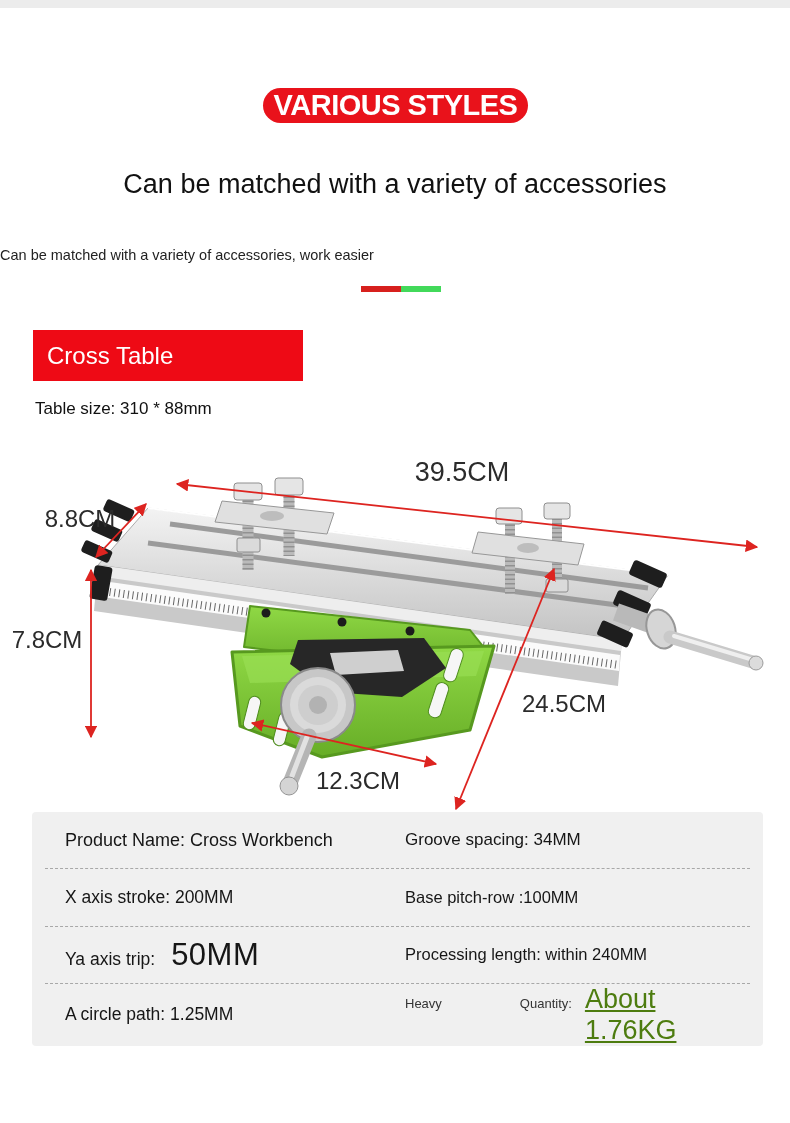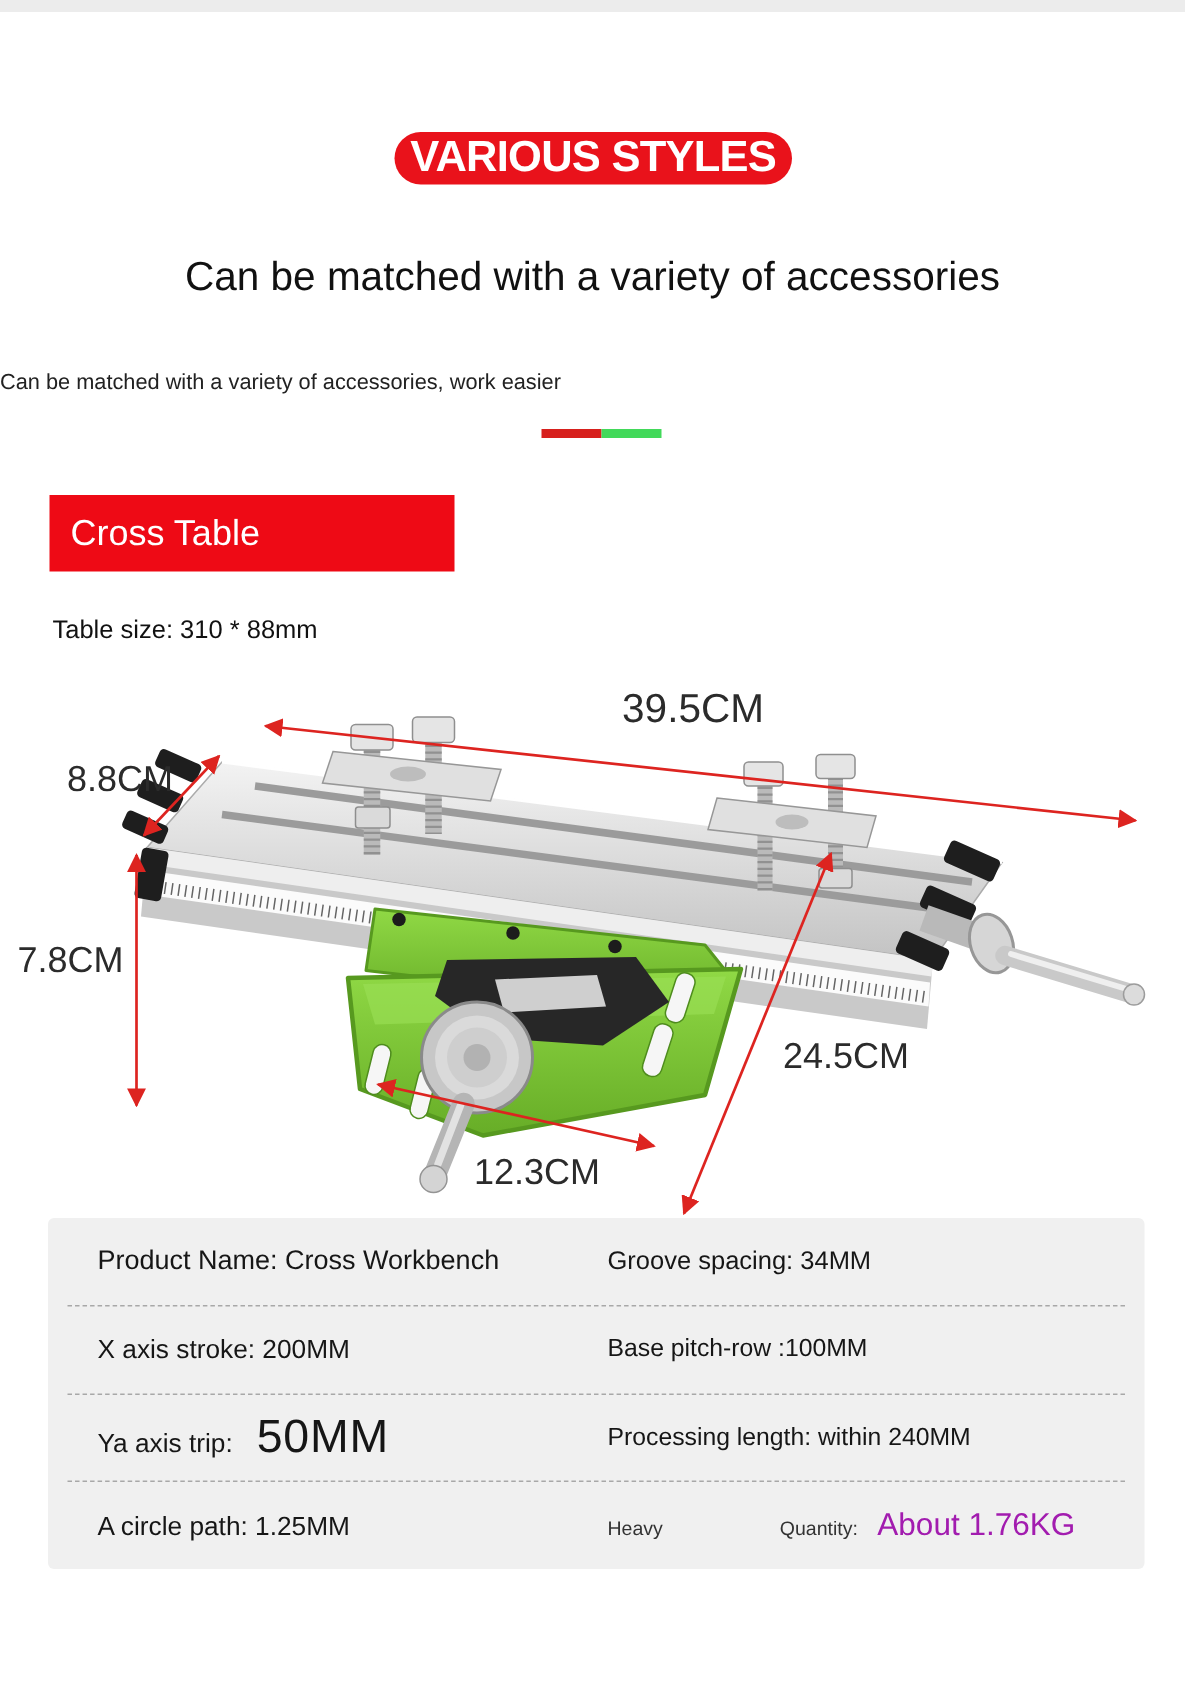--- a/index.html
+++ b/index.html
@@ -25,42 +25,42 @@
   }
   .accent-bar{position:absolute;left:361px;top:286px;width:80px;height:6px;display:flex;}
   .accent-bar .red{flex:1;background:#d7201d;}
   .accent-bar .green{flex:1;background:#42d95a;}
 
   .section-label{
     position:absolute;left:33px;top:330px;width:270px;height:51px;
     background:#ee0a15;color:#fff;font-size:24px;display:flex;align-items:center;
     padding-left:14px;box-sizing:border-box;
   }
-  .table-size{position:absolute;left:35px;top:410px;font-size:17px;color:#111;}
+  .table-size{position:absolute;left:35px;top:399px;font-size:17px;color:#111;}
 
   .figure{position:absolute;left:0;top:440px;width:790px;height:420px;}
 
   .specs{
     position:absolute;left:32px;top:812px;width:731px;height:234px;
     background:#f0f0f0;border-radius:4px;display:flex;flex-direction:column;
     box-sizing:border-box;
   }
   .spec-row{
     flex:1;display:flex;align-items:center;margin:0 13px;padding-left:20px;
     border-bottom:1px dashed #a8a8a8;box-sizing:border-box;
   }
   .spec-row:last-child{border-bottom:none;}
   .cell-left{width:340px;font-size:17.5px;color:#161616;}
   .cell-right{flex:1;font-size:16.5px;color:#161616;}
   .cell-left.baseline{display:flex;align-items:baseline;}
   .big-value{font-size:31px;font-weight:400;margin-left:16px;letter-spacing:0.5px;}
   .cell-right.weight{display:flex;align-items:baseline;}
   .small-label{font-size:13px;color:#333;}
   .small-label.q{margin-left:78px;}
-  .weight-value{font-size:21px;margin-left:13px;color:#a21caf;}
+  .weight-value{font-size:27px;margin-left:13px;color:#4d7c0f;text-decoration:underline;}
 </style>
 </head>
 <body>
 
 <div class="top-strip"></div>
 
 <div class="badge">VARIOUS STYLES</div>
 
 <div class="hero-title">Can be matched with a variety of accessories</div>
 <div class="hero-subtitle">Can be matched with a variety of accessories, work easier</div>

